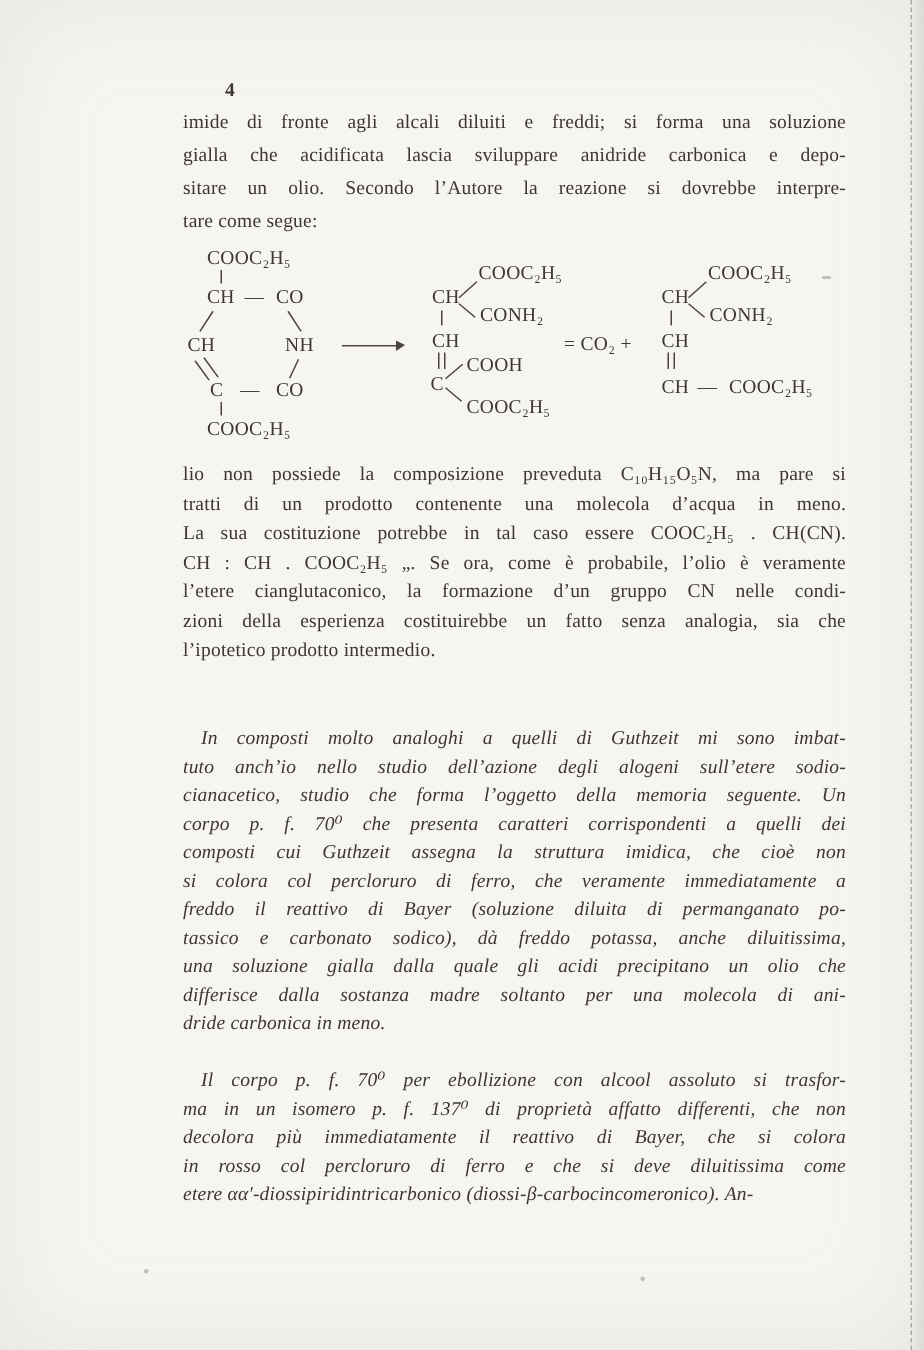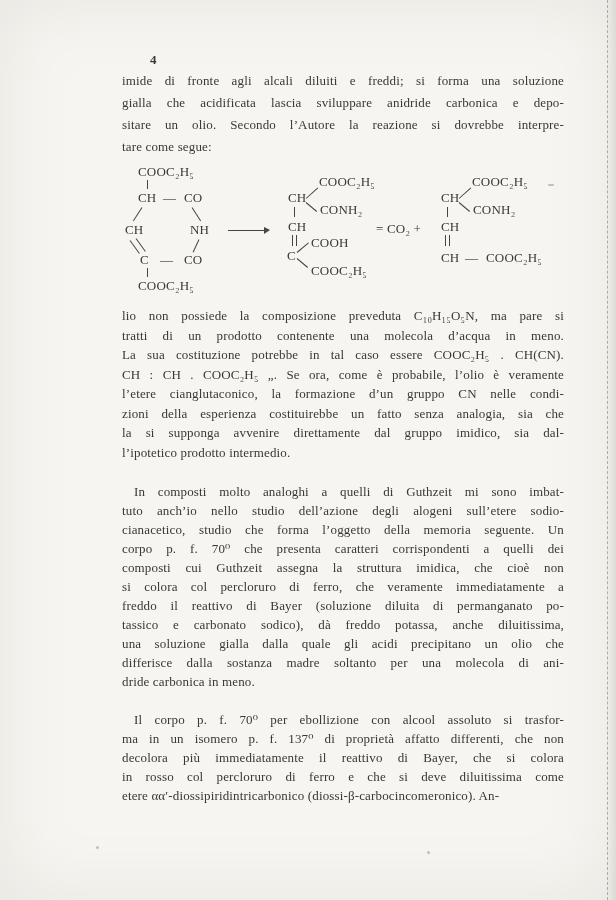--- a/index.html
+++ b/index.html
@@ -24,21 +24,21 @@
   .para{
     position:absolute;left:122px;width:442px;
     font-size:13px;letter-spacing:.15px;
   }
   .tline{
     text-align:justify;text-align-last:justify;
     white-space:nowrap;overflow:visible;
   }
   .p0 .tline{height:22px;line-height:22px;}
   .p1 .tline{height:19.5px;line-height:19.5px;}
-  .p2 .tline,.p3 .tline{height:19px;line-height:19px;}
+  .p2 .tline,.p3 .tline{height:19px;line-height:19px;font-style:italic;}
   .tlast{text-align-last:left;}
   .tindent{text-indent:12px;}
   .p0{top:70px;}
   .p1{top:306px;}
   .p2{top:482px;}
   .p3{top:686px;margin-top:24px;}
 
   
   .scheme{
     position:absolute;left:122px;top:160px;width:442px;height:142px;
@@ -132,21 +132,20 @@
     <span class="f" style="left:364px;top:90px">COOC₂H₅</span>
   </div>
 
   <div class="para p1">
       <div class="tline">lio non possiede la composizione preveduta C₁₀H₁₅O₅N, ma pare si</div>
       <div class="tline">tratti di un prodotto contenente una molecola d’acqua in meno.</div>
       <div class="tline">La sua costituzione potrebbe in tal caso essere COOC₂H₅ . CH(CN).</div>
       <div class="tline">CH : CH . COOC₂H₅ „. Se ora, come è probabile, l’olio è veramente</div>
       <div class="tline">l’etere cianglutaconico, la formazione d’un gruppo CN nelle condi-</div>
       <div class="tline">zioni della esperienza costituirebbe un fatto senza analogia, sia che</div>
-      <div class="tline">la si supponga avvenire direttamente dal gruppo imidico, sia dal-</div>
       <div class="tline tlast">l’ipotetico prodotto intermedio.</div>
     </div>
   <div class="para p2">
       <div class="tline tindent">In composti molto analoghi a quelli di Guthzeit mi sono imbat-</div>
       <div class="tline">tuto anch’io nello studio dell’azione degli alogeni sull’etere sodio-</div>
       <div class="tline">cianacetico, studio che forma l’oggetto della memoria seguente. Un</div>
       <div class="tline">corpo p. f. 70⁰ che presenta caratteri corrispondenti a quelli dei</div>
       <div class="tline">composti cui Guthzeit assegna la struttura imidica, che cioè non</div>
       <div class="tline">si colora col percloruro di ferro, che veramente immediatamente a</div>
       <div class="tline">freddo il reattivo di Bayer (soluzione diluita di permanganato po-</div>

